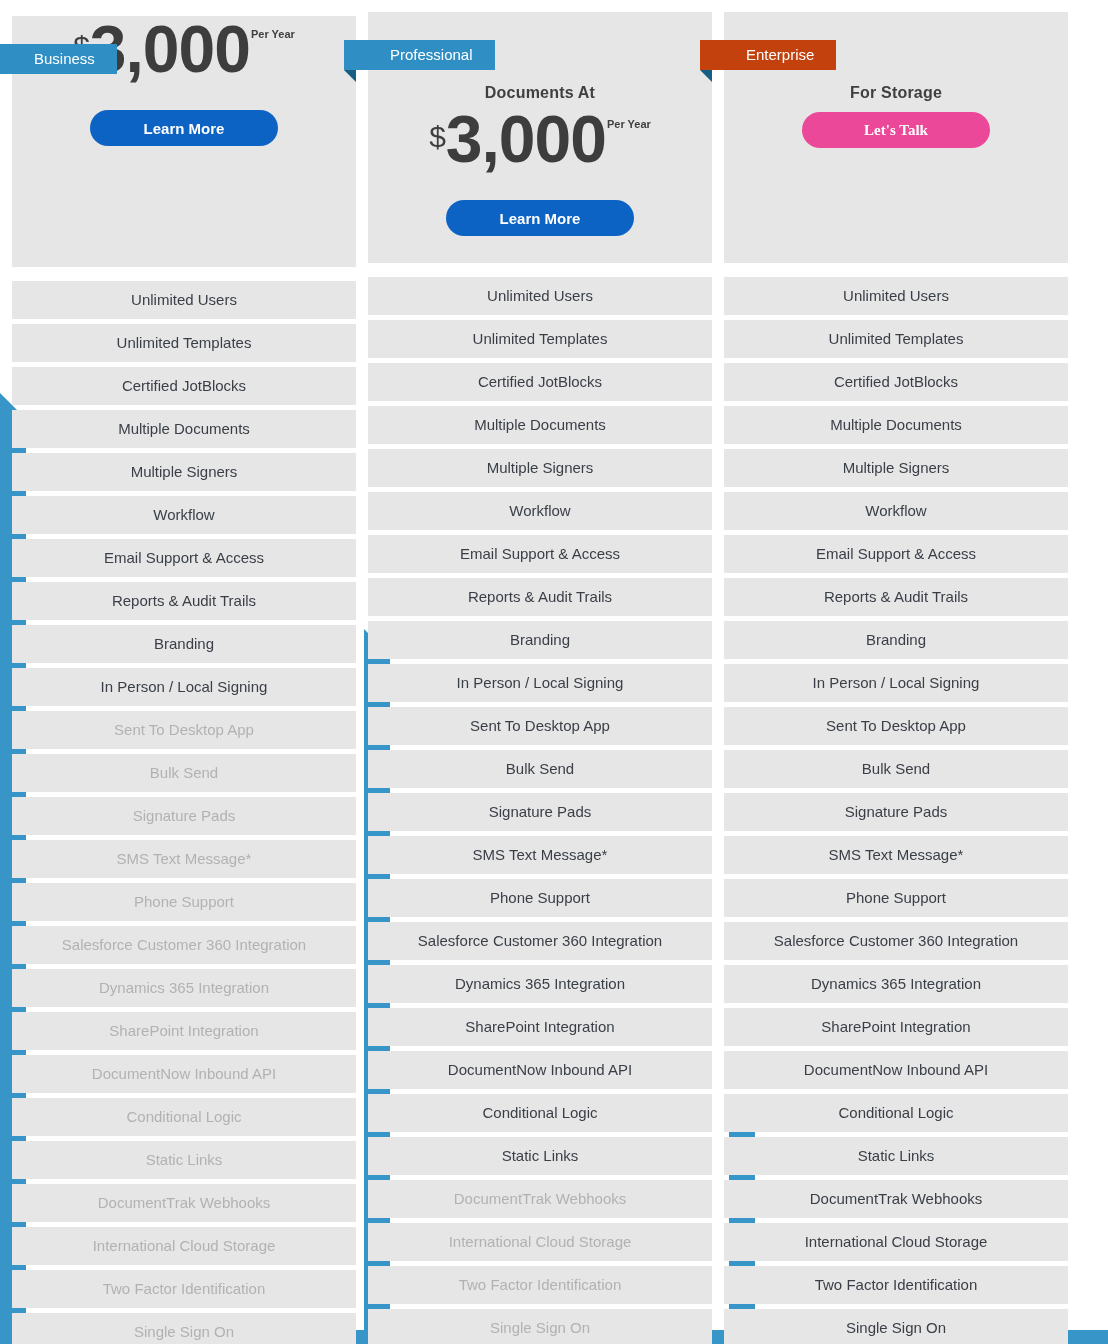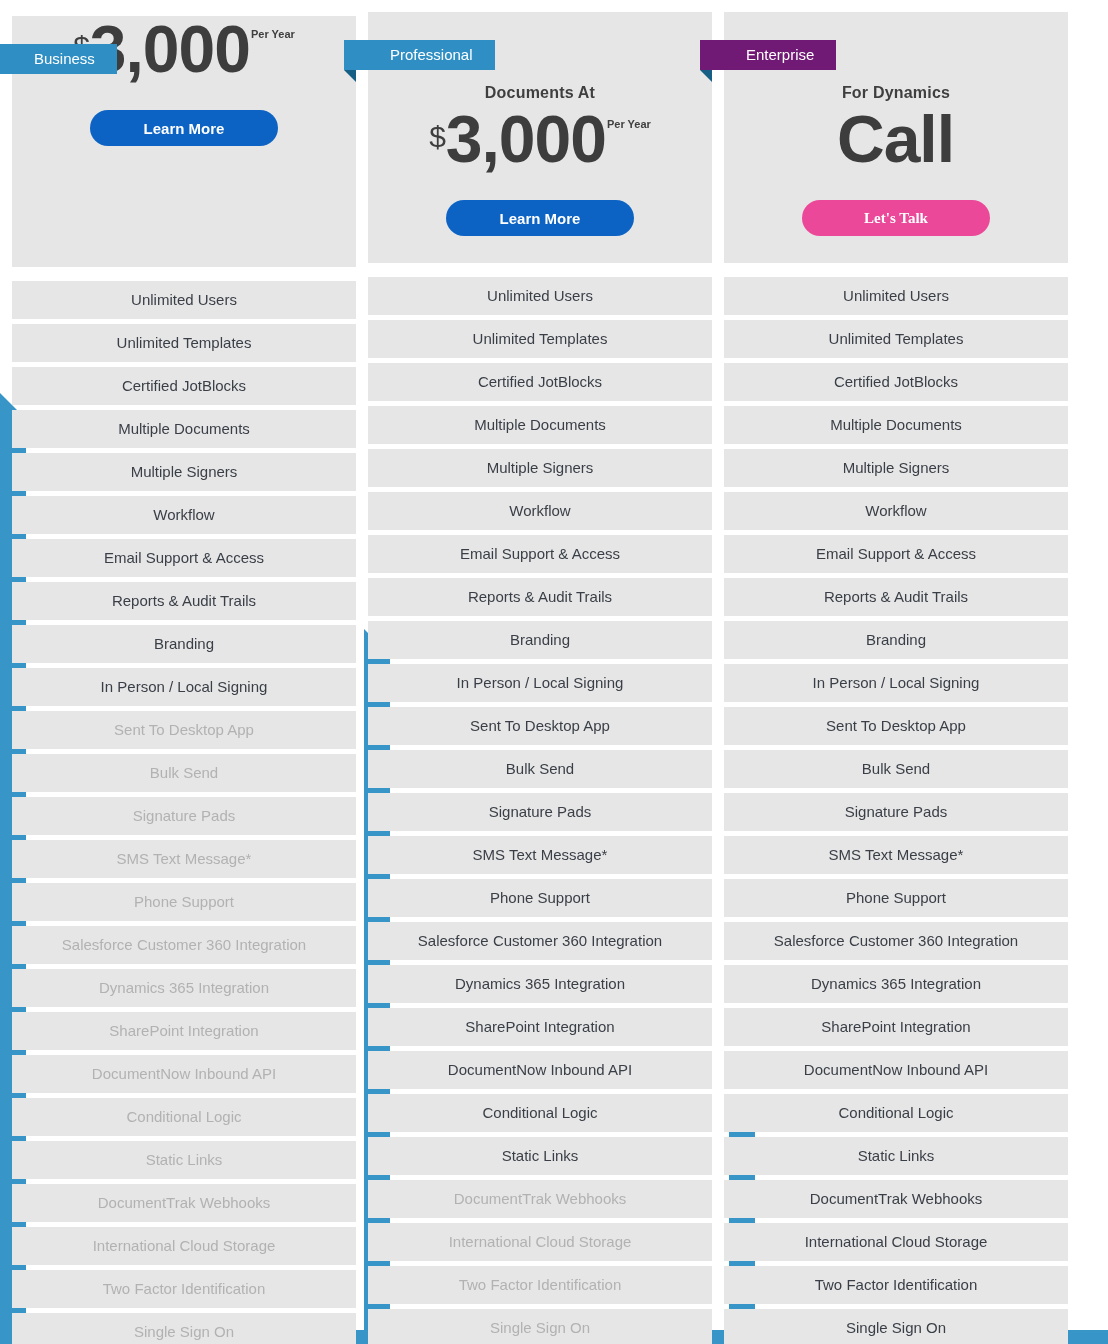--- a/index.html
+++ b/index.html
@@ -255,27 +255,22 @@
           <div class="feature" style="background: rgb(230, 230, 230); color: rgb(58, 63, 71);">Conditional Logic</div>
           <div class="feature" style="background: rgb(230, 230, 230); color: rgb(58, 63, 71);">Static Links</div>
           <div class="feature off" style="background: rgb(230, 230, 230); color: rgb(178, 178, 178);">DocumentTrak Webhooks</div>
           <div class="feature off" style="background: rgb(230, 230, 230); color: rgb(178, 178, 178);">International Cloud Storage</div>
           <div class="feature off" style="background: rgb(230, 230, 230); color: rgb(178, 178, 178);">Two Factor Identification</div>
           <div class="feature off" style="background: rgb(230, 230, 230); color: rgb(178, 178, 178);">Single Sign On</div>
         </div>
       </div>
       <div class="col">
         <div class="head">
-          <div class="ribbon" style="background: #701a75;">Enterprise<span class="fold" style="background: rgb(23, 94, 132);"></span></div>
-          <div class="eyebrow">For Dynamics</div>
-          <div class="price-row">
-            <span class="currency"></span>
-            <span class="amount">Call</span>
-            <span class="period hidden"></span>
-          </div>
+          <div class="ribbon" style="background: #c2410c;">Enterprise<span class="fold" style="background: rgb(23, 94, 132);"></span></div>
+          <div class="eyebrow">For Storage</div>
           <button class="cta" style="background: #ec4899; font-family: Liberation Serif, serif;">Let's Talk</button>
         </div>
         <div class="features">
           <div class="feature" style="background: rgb(230, 230, 230); color: rgb(58, 63, 71);">Unlimited Users</div>
           <div class="feature" style="background: rgb(230, 230, 230); color: rgb(58, 63, 71);">Unlimited Templates</div>
           <div class="feature" style="background: rgb(230, 230, 230); color: rgb(58, 63, 71);">Certified JotBlocks</div>
           <div class="feature" style="background: rgb(230, 230, 230); color: rgb(58, 63, 71);">Multiple Documents</div>
           <div class="feature" style="background: rgb(230, 230, 230); color: rgb(58, 63, 71);">Multiple Signers</div>
           <div class="feature" style="background: rgb(230, 230, 230); color: rgb(58, 63, 71);">Workflow</div>
           <div class="feature" style="background: rgb(230, 230, 230); color: rgb(58, 63, 71);">Email Support &amp; Access</div>

